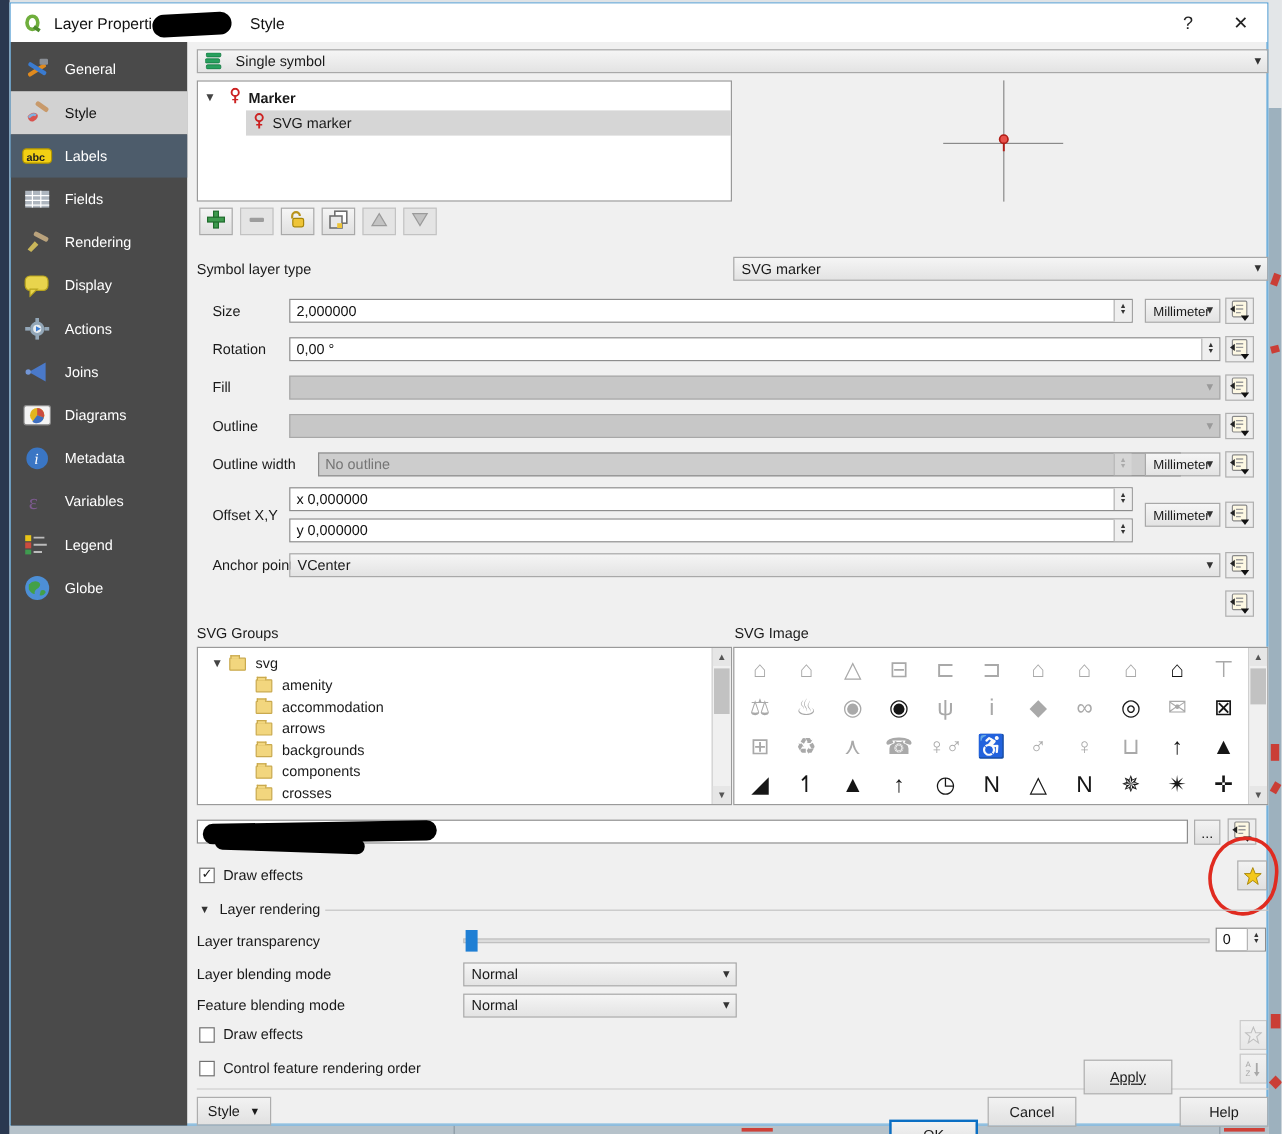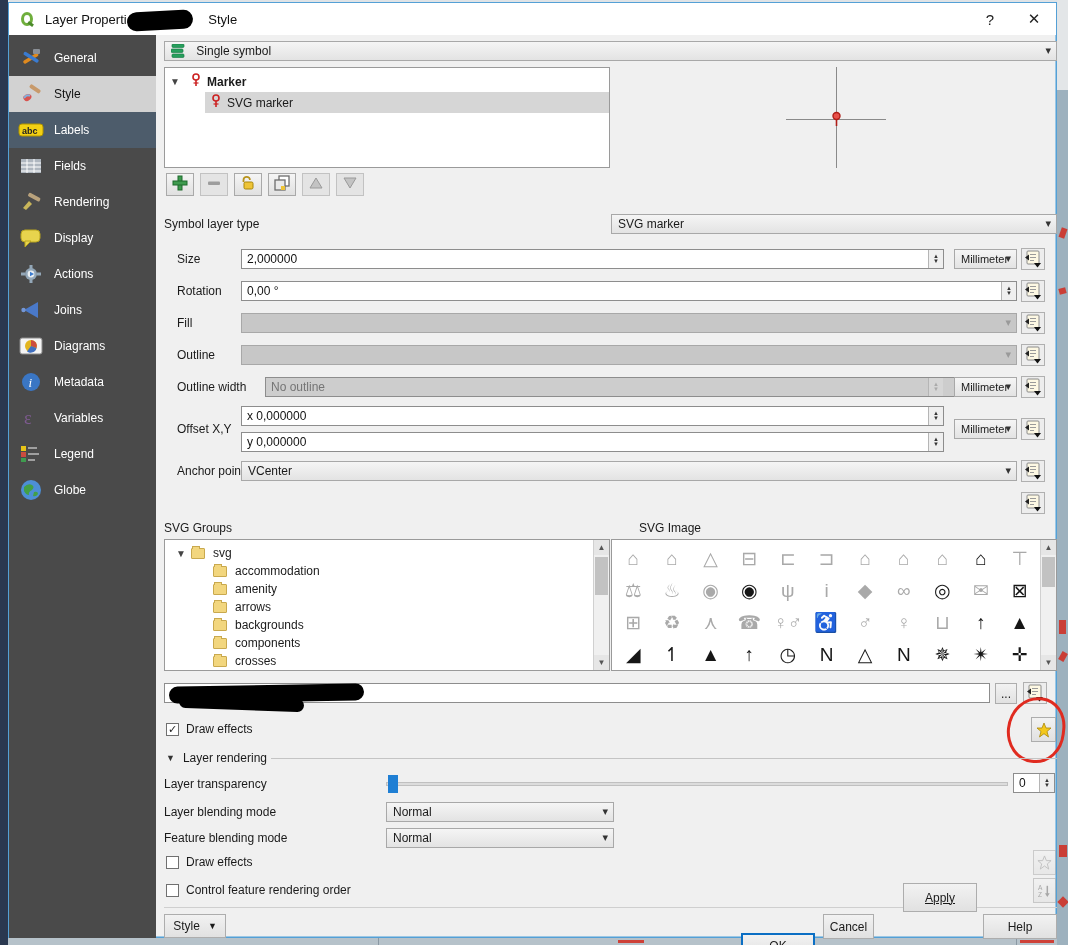--- a/index.html
+++ b/index.html
@@ -476,25 +476,25 @@
   <div class="panel" style="left:155px;top:536px;width:446px;height:132px;">
     <div style="padding:4px 0 0 6px;">
       <div class="folder-row">
         <span class="chev">▼</span>
         <span class="folder-glyph"></span>
         <span>svg</span>
       </div>
       <div id="folder-list" style="padding-left:42px;">
           <div class="folder-row">
             <span class="folder-glyph"></span>
-            <span>accommodation</span>
+            <span>amenity</span>
           </div>
           <div class="folder-row">
             <span class="folder-glyph"></span>
-            <span>amenity</span>
+            <span>accommodation</span>
           </div>
           <div class="folder-row">
             <span class="folder-glyph"></span>
             <span>arrows</span>
           </div>
           <div class="folder-row">
             <span class="folder-glyph"></span>
             <span>backgrounds</span>
           </div>
           <div class="folder-row">
@@ -507,21 +507,21 @@
           </div>
         </div>
     </div>
     <div class="vscroll">
       <div class="arr" style="top:0;">▲</div>
       <div class="arr" style="bottom:0;">▼</div>
       <div class="thumb" style="top:17px;height:38px;"></div>
     </div>
   </div>
 
-  <div class="lbl" style="left:630px;top:518px;">SVG Image</div>
+  <div class="lbl" style="left:603px;top:518px;">SVG Image</div>
   <div class="panel" style="left:602px;top:536px;width:446px;height:132px;">
     <div id="svg-grid">
         <span class="gi">⌂</span>
         <span class="gi">⌂</span>
         <span class="gi">△</span>
         <span class="gi">⊟</span>
         <span class="gi">⊏</span>
         <span class="gi">⊐</span>
         <span class="gi">⌂</span>
         <span class="gi">⌂</span>
@@ -636,16 +636,16 @@
       <polygon points="8.5,11 13.5,11 11,15" fill="#777"></polygon>
     </svg>
   </div>
 
   <div class="hr" style="left:155px;top:904px;width:893px;background:#cfcfcf;"></div>
   <div class="pushbtn" style="left:155px;top:911px;width:62px;height:24px;">
     <span>Style</span>
       <span style="font-size:9px;margin-left:8px;">▼</span>
   </div>
   <div class="pushbtn focus" style="left:732px;top:911px;width:74px;height:25px;">OK</div>
-  <div class="pushbtn" style="left:814px;top:911px;width:51px;height:25px;">Cancel</div>
+  <div class="pushbtn" style="left:814px;top:911px;width:74px;height:25px;">Cancel</div>
   <div class="pushbtn" style="left:894px;top:880px;width:74px;height:29px;text-decoration:underline;">Apply</div>
   <div class="pushbtn" style="left:974px;top:911px;width:74px;height:25px;">Help</div>
 </div>
 
 </body></html>

